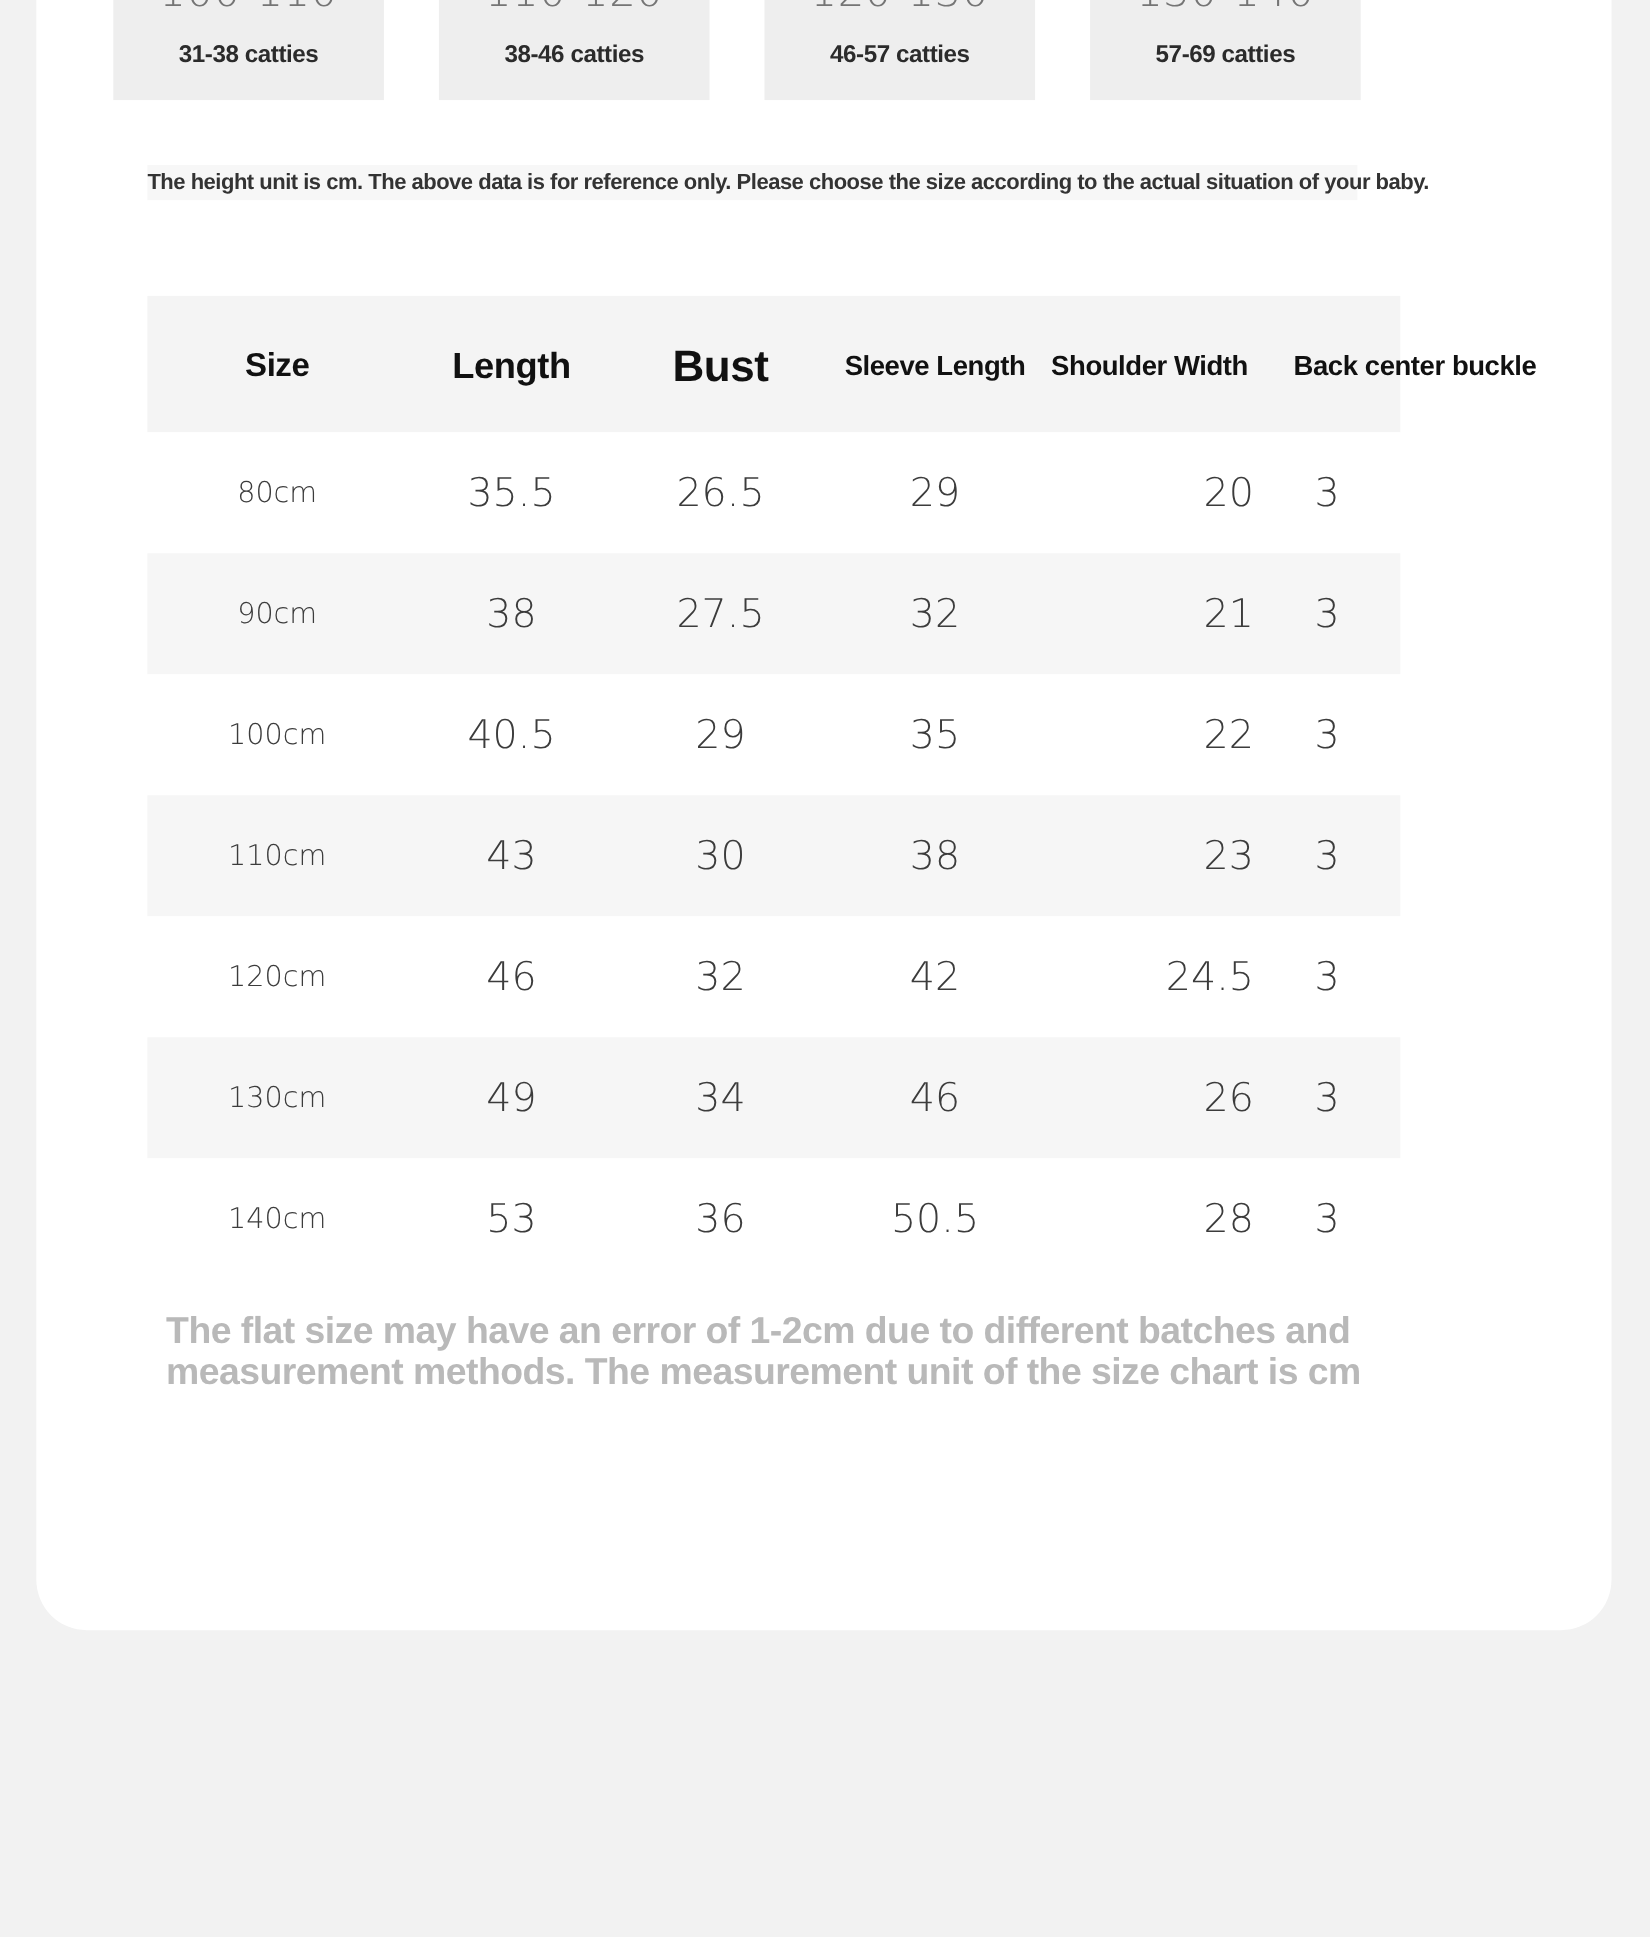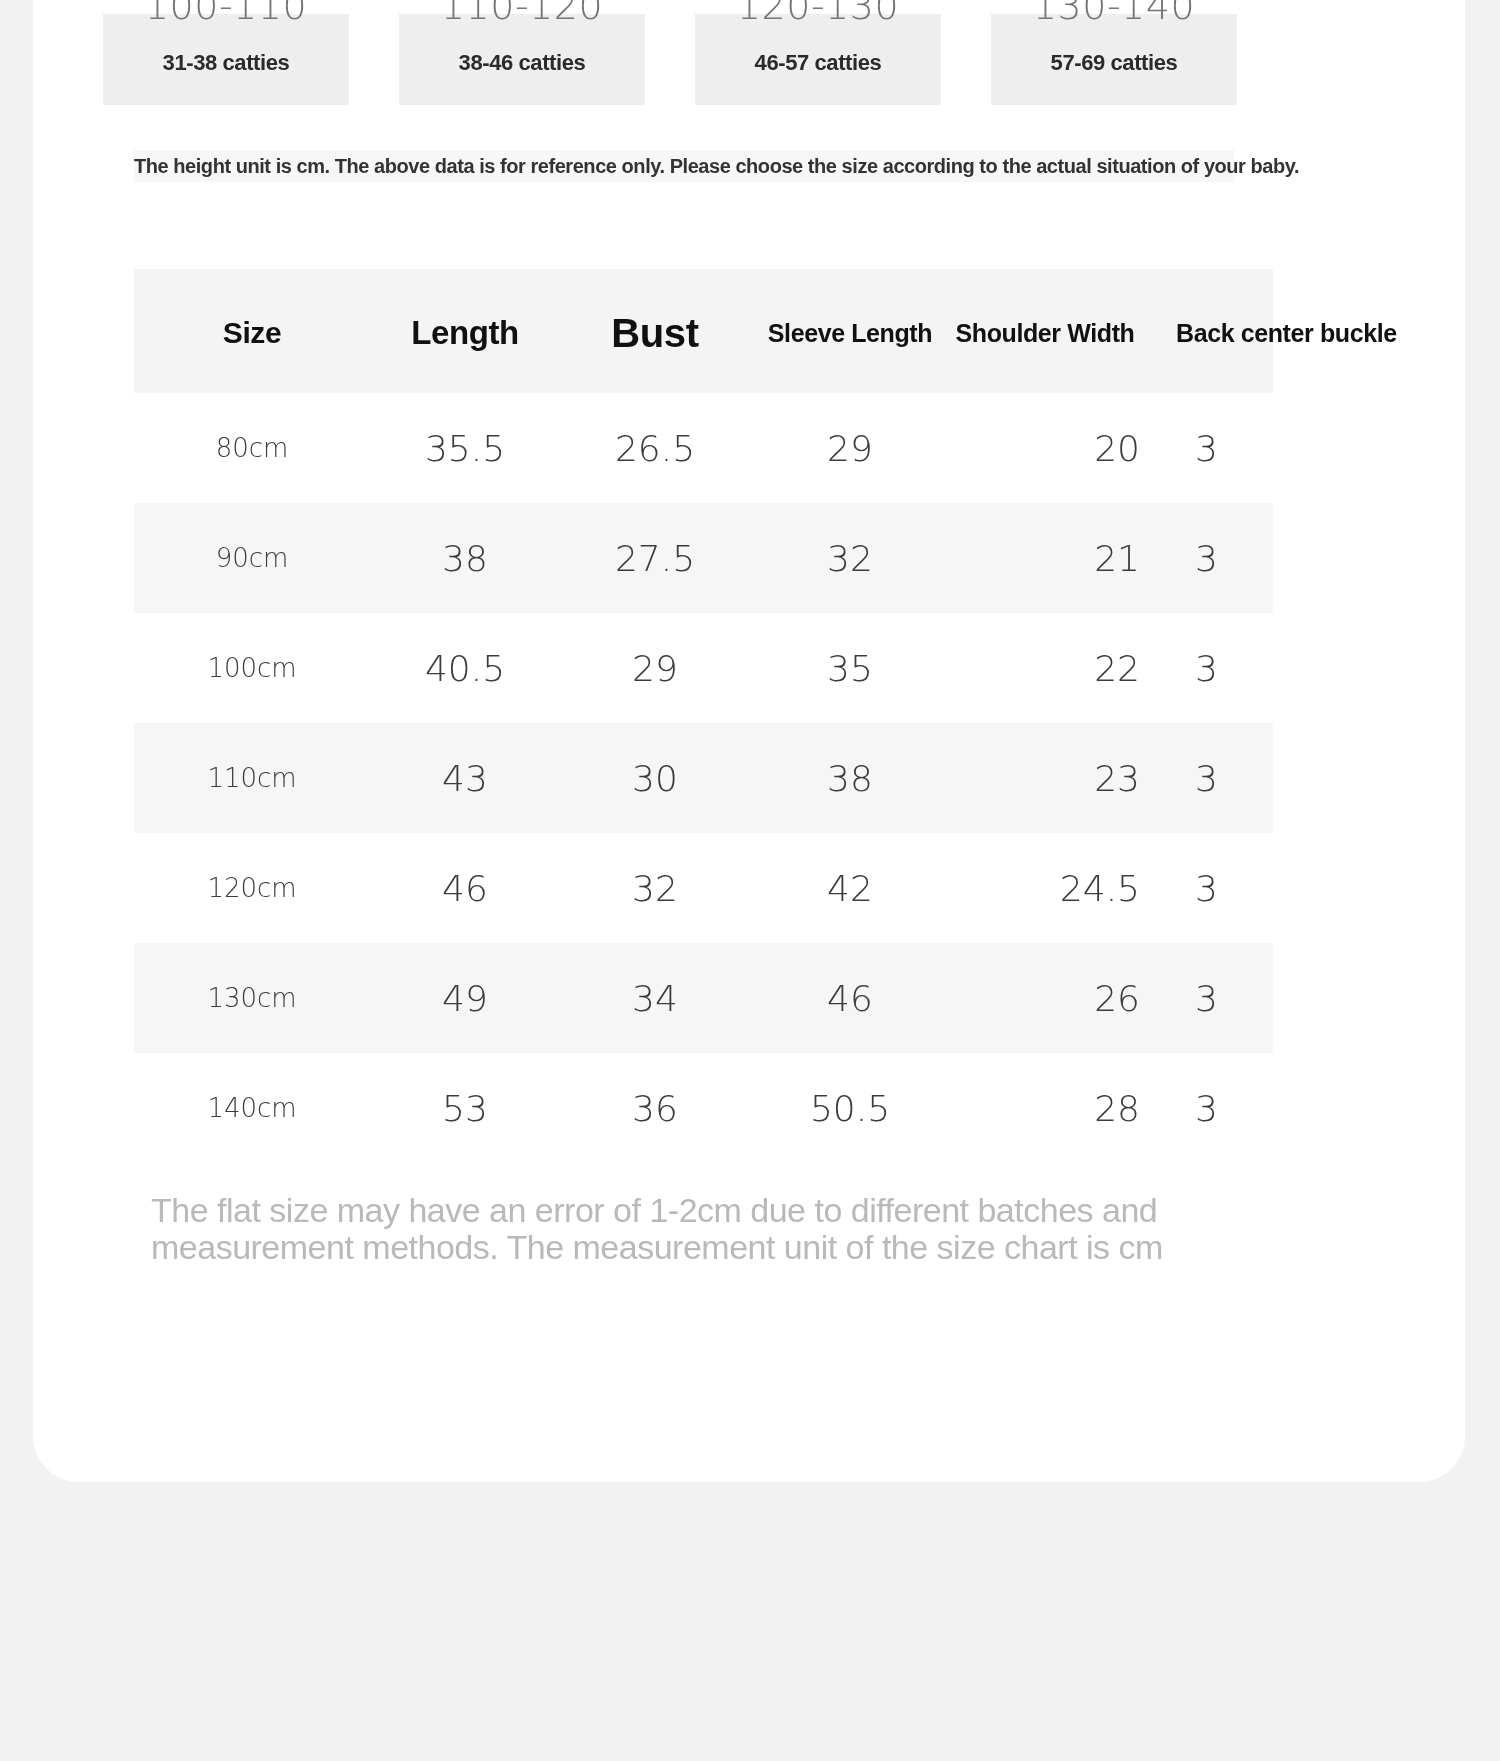--- a/index.html
+++ b/index.html
@@ -28,21 +28,21 @@
     width: 1432px;
     height: 1522px;
     background: #ffffff;
     border-radius: 0 0 46px 46px;
   }
 
   
   .sizecards {
     position: absolute;
     left: 70px;
-    top: 54px;
+    top: 40px;
     width: 1230px;
     height: 91px;
   }
   .sizecard {
     position: absolute;
     top: 0;
     width: 246px;
     height: 91px;
     background: #eeeeee;
   }
@@ -163,21 +163,21 @@
   .row.body .c-should { font-size: 36px; text-align: right; }
   .row.body .c-back   { font-size: 36px; }
 
   
   .footer {
     position: absolute;
     left: 118px;
     top: 1232px;
     width: 1120px;
     font-size: 34px;
-    font-weight: 400;
+    font-weight: 700;
     line-height: 1.1;
     color: #b9b9b9;
     letter-spacing: -0.5px;
     font-family: "Liberation Sans", sans-serif;
   }
 </style>
 </head>
 <body>
 
 <div class="page">

